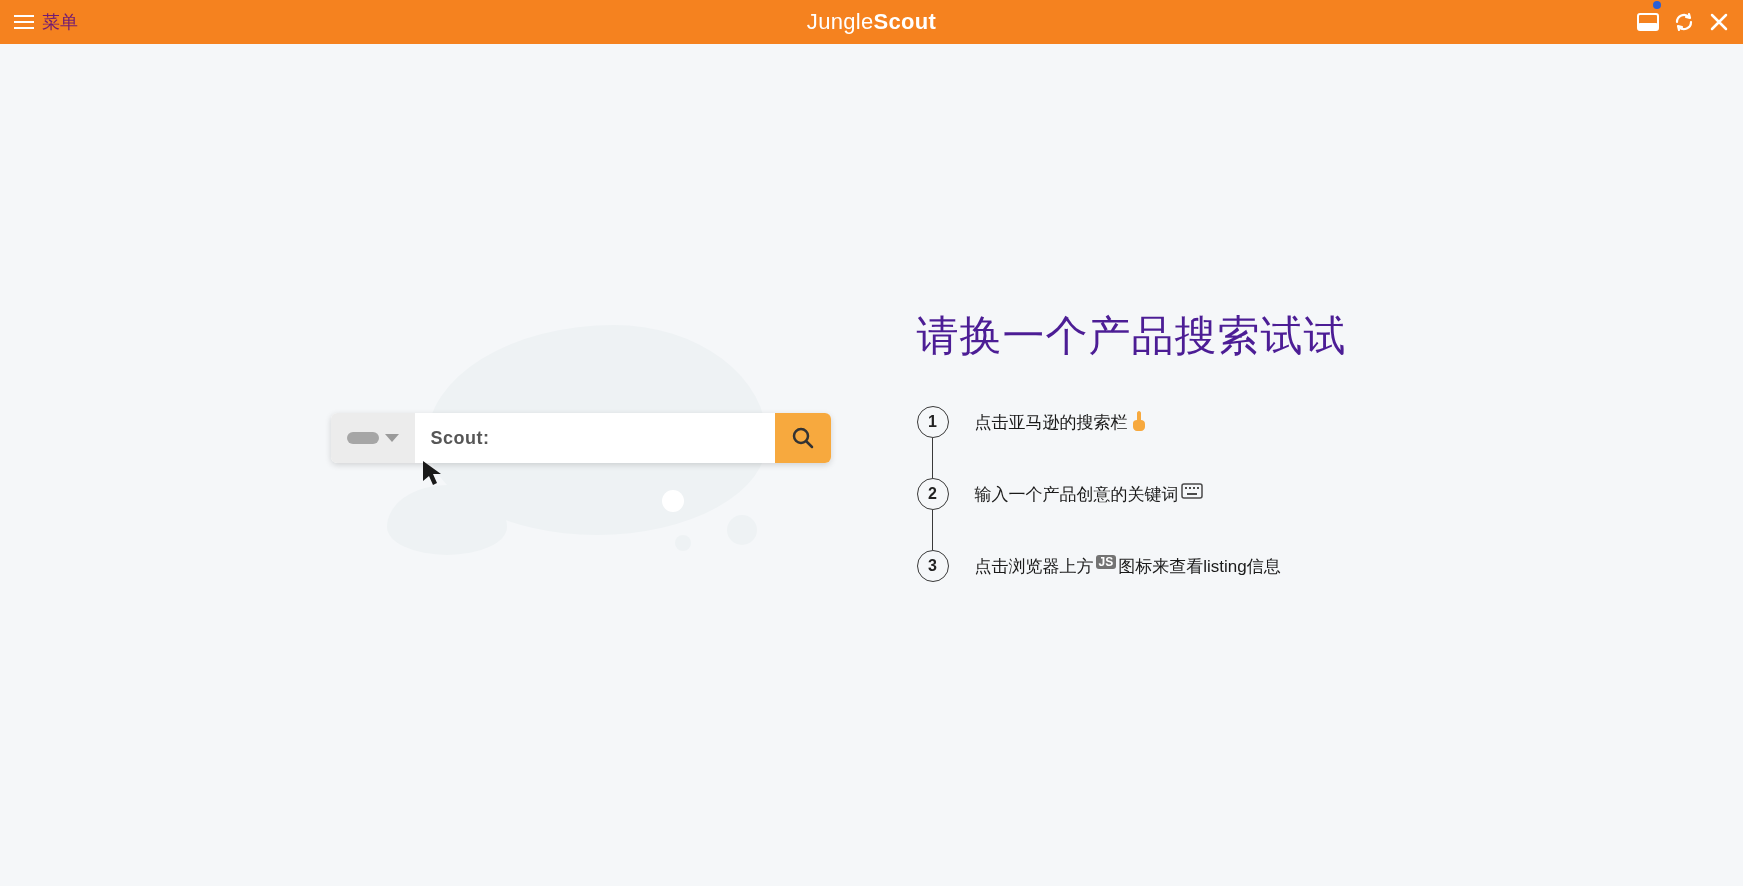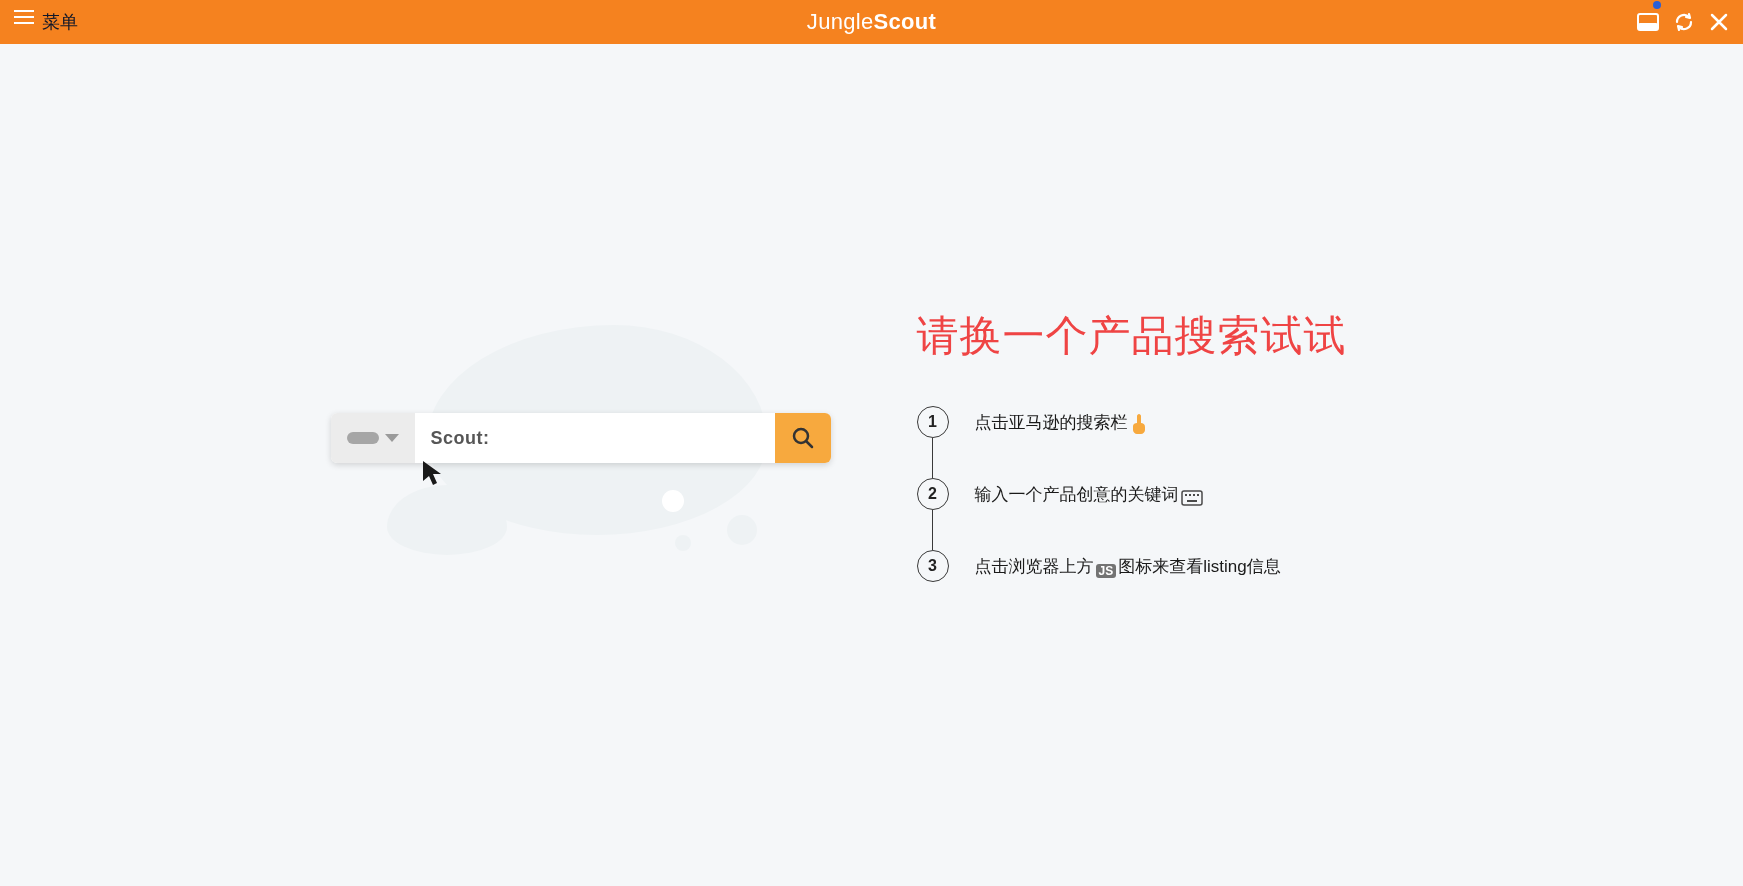--- a/index.html
+++ b/index.html
@@ -15,23 +15,23 @@
 .header {
   background: #f5821f;
   height: 44px;
   display: flex;
   align-items: center;
   padding: 0 14px;
   position: relative;
 }
 .menu-btn {
   display: flex;
-  align-items: flex-start;
+  align-items: center;
   gap: 8px;
-  color: #0f172a;
+  color: #701a75;
   font-size: 18px;
   cursor: pointer;
 }
 .hamburger {
   display: flex;
   flex-direction: column;
   gap: 4px;
 }
 .hamburger span {
   width: 20px;
@@ -156,21 +156,21 @@
   top: 174px;
   left: 114px;
 }
 
 
 .right {
   width: 520px;
 }
 .title {
   font-size: 42px;
-  color: #ef4444;
+  color: #4c1d95;
   font-weight: 400;
   margin-bottom: 42px;
   letter-spacing: 1px;
 }
 .steps {
   display: flex;
   flex-direction: column;
   position: relative;
 }
 .step {
@@ -201,21 +201,21 @@
   font-size: 16px;
   font-weight: 600;
   color: #222;
   background: #f5f7f9;
   z-index: 1;
 }
 .step-text {
   font-size: 17px;
   color: #1a1a1a;
   display: flex;
-  align-items: flex-end;
+  align-items: flex-start;
   gap: 2px;
 }
 .js-badge {
   display: inline-flex;
   background: #737373;
   color: #fff;
   font-size: 12px;
   font-weight: 700;
   padding: 1px 3px;
   border-radius: 3px;

